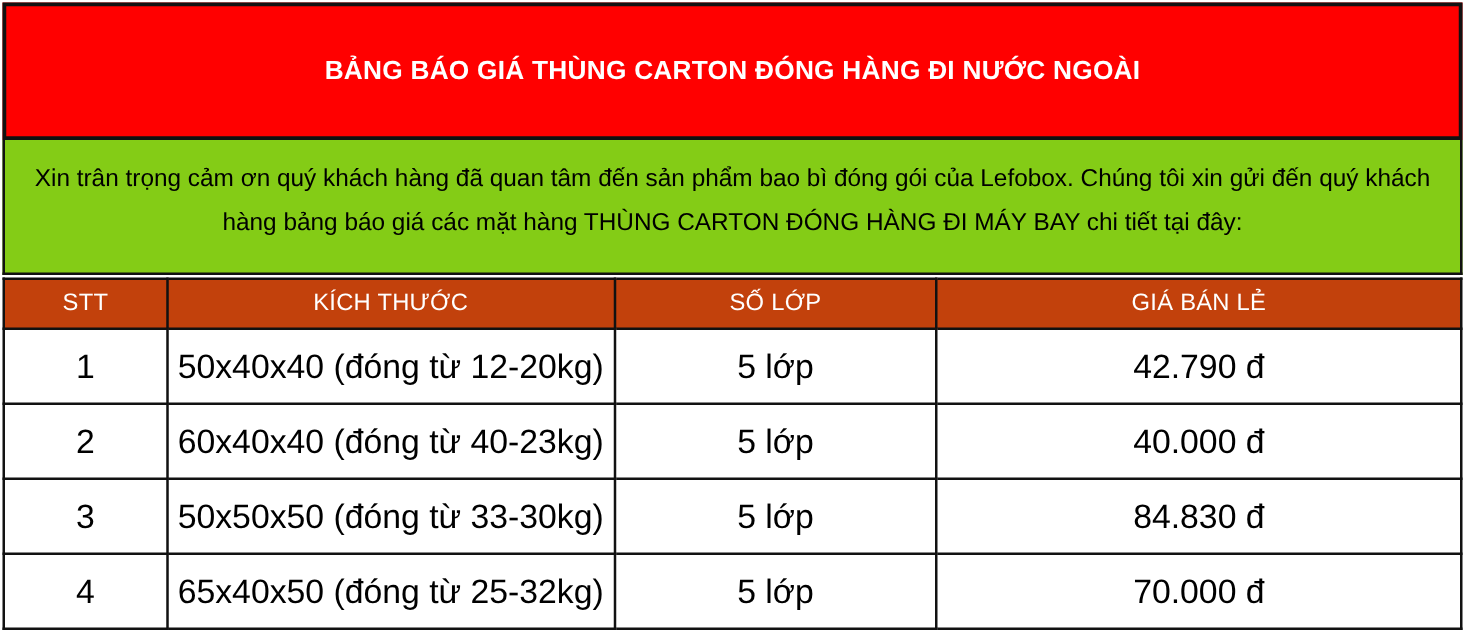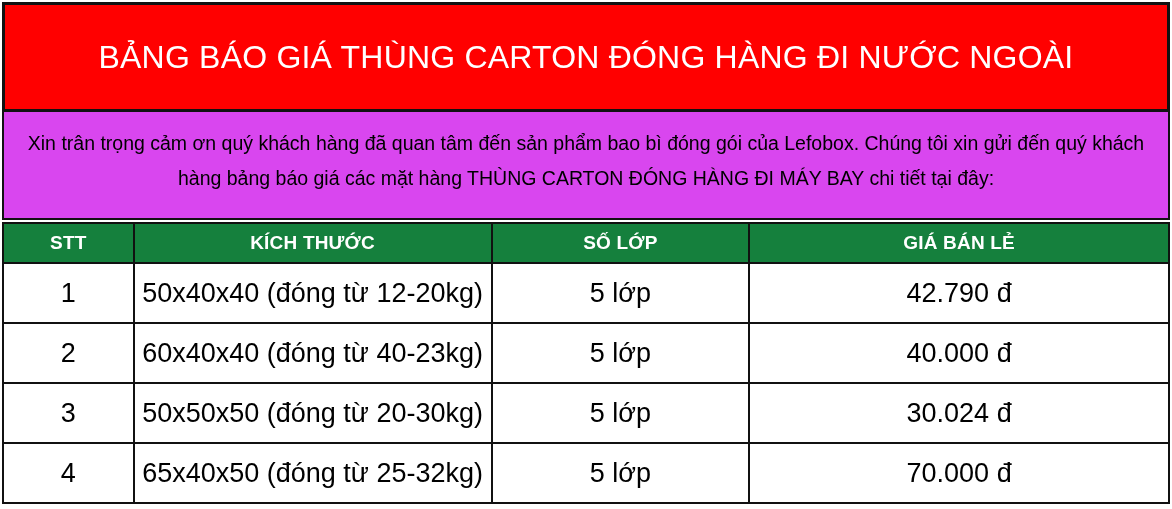--- a/index.html
+++ b/index.html
@@ -22,31 +22,31 @@
     background: #ff0000;
     height: 110px;
     display: flex;
     flex-direction: column;
     justify-content: center;
     align-items: center;
     text-align: center;
   }
   .banner .title-line {
     color: #ffffff;
-    font-weight: normal;
-    font-size: 32px;
+    font-weight: bold;
+    font-size: 21px;
     line-height: 38px;
     letter-spacing: 0.2px;
   }
 
   
   .intro {
     border: 2px solid #111111;
     border-top: none;
-    background: #d946ef;
+    background: #84cc16;
     height: 108px;
     display: flex;
     align-items: center;
     justify-content: center;
     padding: 6px 14px 14px 14px;
   }
   .intro p {
     font-size: 19.5px;
     line-height: 35px;
     text-align: center;
@@ -65,23 +65,23 @@
   table.price-table col.c-layers { width: 22.1%; }
   table.price-table col.c-price  { width: 36.0%; }
 
   table.price-table th,
   table.price-table td {
     border: 2px solid #111111;
     text-align: center;
     vertical-align: middle;
   }
   table.price-table th {
-    background: #15803d;
+    background: #c2410c;
     color: #ffffff;
-    font-weight: bold;
+    font-weight: normal;
     font-size: 19px;
     height: 40px;
     letter-spacing: 0.2px;
   }
   table.price-table td {
     background: #ffffff;
     color: #000000;
     font-size: 27px;
     font-weight: normal;
     height: 60px;
@@ -123,23 +123,23 @@
         <td>42.790 đ</td>
       </tr>
       <tr>
         <td>2</td>
         <td>60x40x40 (đóng từ 40-23kg)</td>
         <td>5 lớp</td>
         <td>40.000 đ</td>
       </tr>
       <tr>
         <td>3</td>
-        <td>50x50x50 (đóng từ 20-30kg)</td>
+        <td>50x50x50 (đóng từ 33-30kg)</td>
         <td>5 lớp</td>
-        <td>30.024 đ</td>
+        <td>84.830 đ</td>
       </tr>
       <tr>
         <td>4</td>
         <td>65x40x50 (đóng từ 25-32kg)</td>
         <td>5 lớp</td>
         <td>70.000 đ</td>
       </tr>
     </tbody>
   </table>
 

